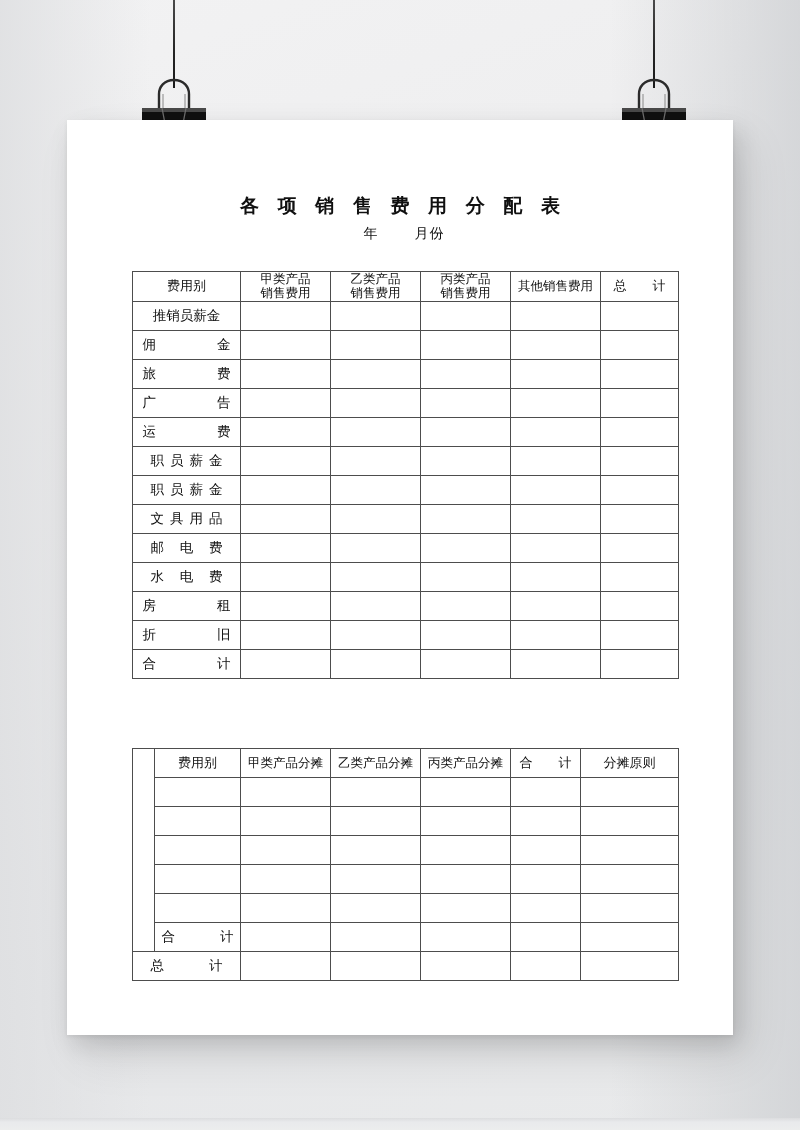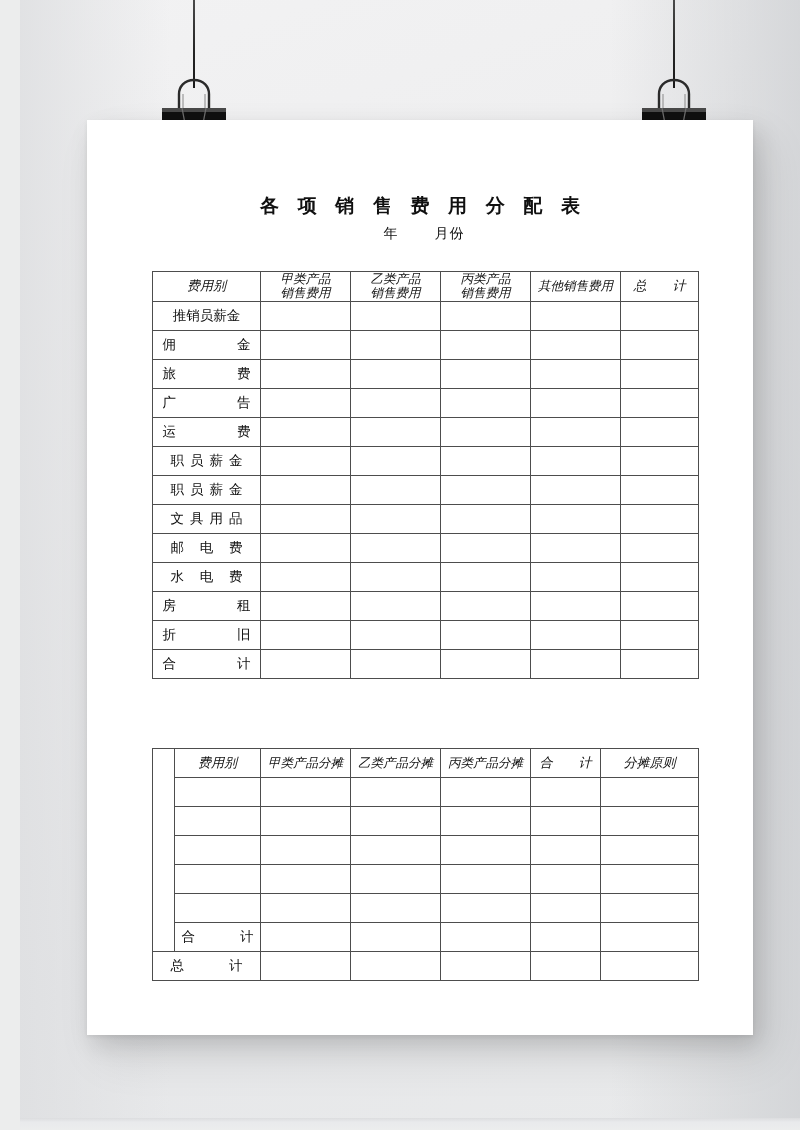--- a/index.html
+++ b/index.html
@@ -13,21 +13,20 @@
     font-family: "Liberation Serif", "DejaVu Serif", serif;
     background: #eceded;
   }
 
   
   .scene {
     position: absolute;
     inset: 0;
     background:
       radial-gradient(120% 80% at 50% 0%, #f4f4f5 0%, #eaeaec 55%, #e4e5e7 100%);
-    margin-left: 20px;
   }
   .wall {
     position: absolute;
     left: 0; top: 0; right: 0;
     height: 1118px;
     background: linear-gradient(160deg, #f2f2f3 0%, #ededee 38%, #e6e7e9 72%, #e9eaeb 100%);
   }
   .wall-shade-left {
     position: absolute;
     left: 0; top: 0;
@@ -132,21 +131,21 @@
     vertical-align: middle;
     text-align: center;
     line-height: 1.15;
     overflow: hidden;
     white-space: pre;
   }
 
   #upper-table { left: 65px; top: 151px; width: 546px; }
   #lower-table { left: 65px; top: 628px; width: 546px; }
 
-  .hdr { font-size: 13px; font-style: italic; }
+  .hdr { font-size: 13px; }
   .hdr-tall { height: 50px; }
   .hdr-two-line { font-size: 12.5px; line-height: 1.18; }
   .row-label { font-size: 13.5px; letter-spacing: 0; }
 
   
   .spread {
     display: inline-block;
     width: 88px;
     text-align: justify;
     text-align-last: justify;

